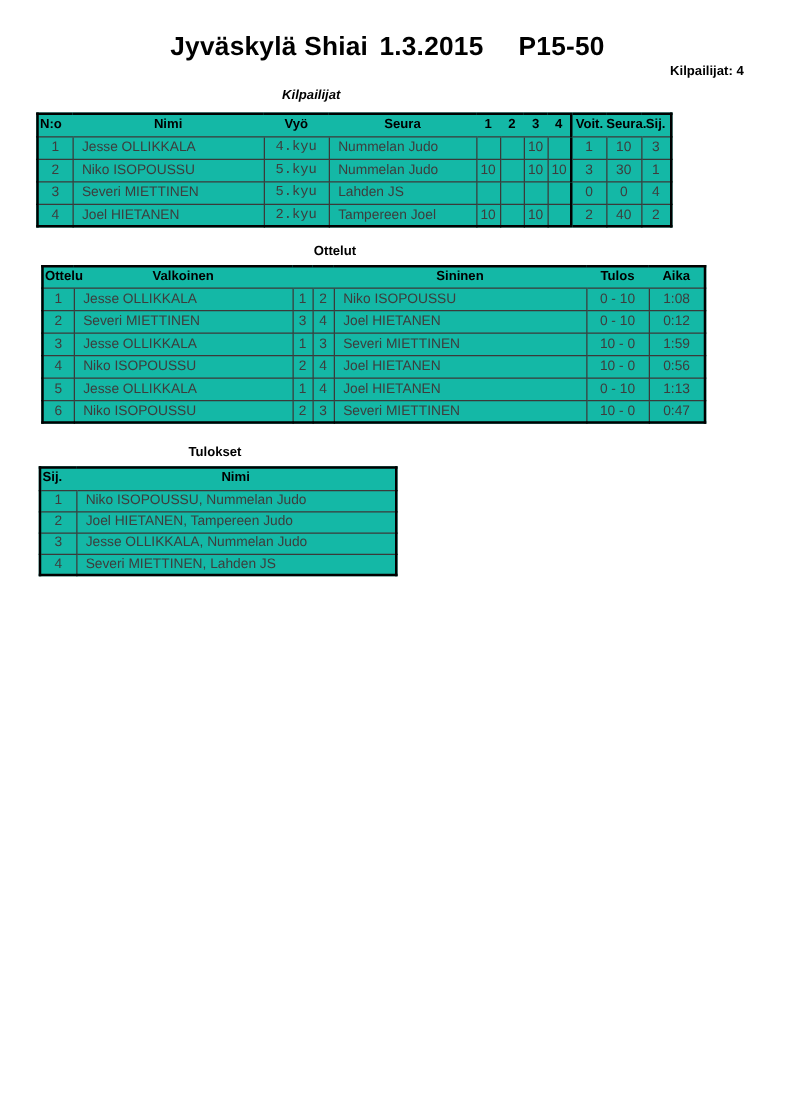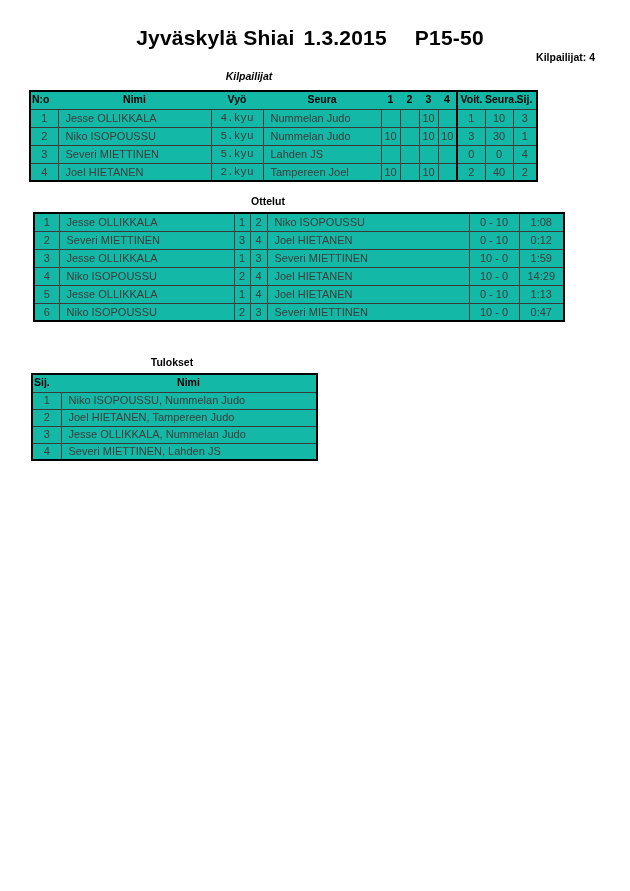--- a/index.html
+++ b/index.html
@@ -175,20 +175,29 @@
   <colgroup>
     <col style="width:25px">
       <col style="width:175px">
       <col style="width:16px">
       <col style="width:17px">
     <col style="width:202px">
       <col style="width:50px">
       <col style="width:45px">
   </colgroup>
   <tbody>
+    <tr class="hd">
+      <td class="al">Ottelu</td>
+      <td>Valkoinen</td>
+      <td></td>
+      <td></td>
+      <td>Sininen</td>
+      <td>Tulos</td>
+      <td>Aika</td>
+    </tr>
 
       <tr>
         <td>1</td>
         <td class="al">Jesse OLLIKKALA</td>
         <td>1</td>
         <td>2</td>
         <td class="al">Niko ISOPOUSSU</td>
         <td>0 - 10</td>
         <td>1:08</td>
       </tr>
@@ -213,21 +222,21 @@
         <td>1:59</td>
       </tr>
 
       <tr>
         <td>4</td>
         <td class="al">Niko ISOPOUSSU</td>
         <td>2</td>
         <td>4</td>
         <td class="al">Joel HIETANEN</td>
         <td>10 - 0</td>
-        <td>14:29</td>
+        <td>0:56</td>
       </tr>
 
       <tr>
         <td>5</td>
         <td class="al">Jesse OLLIKKALA</td>
         <td>1</td>
         <td>4</td>
         <td class="al">Joel HIETANEN</td>
         <td>0 - 10</td>
         <td>1:13</td>

